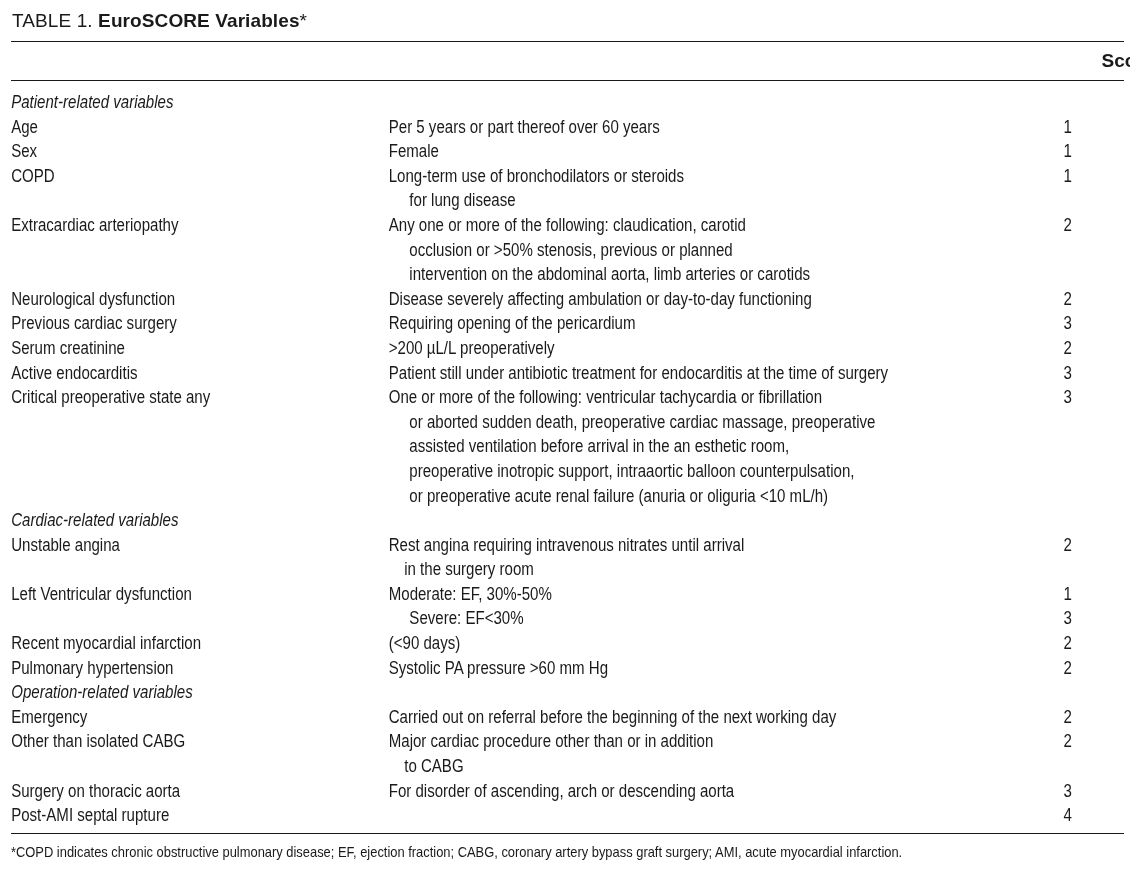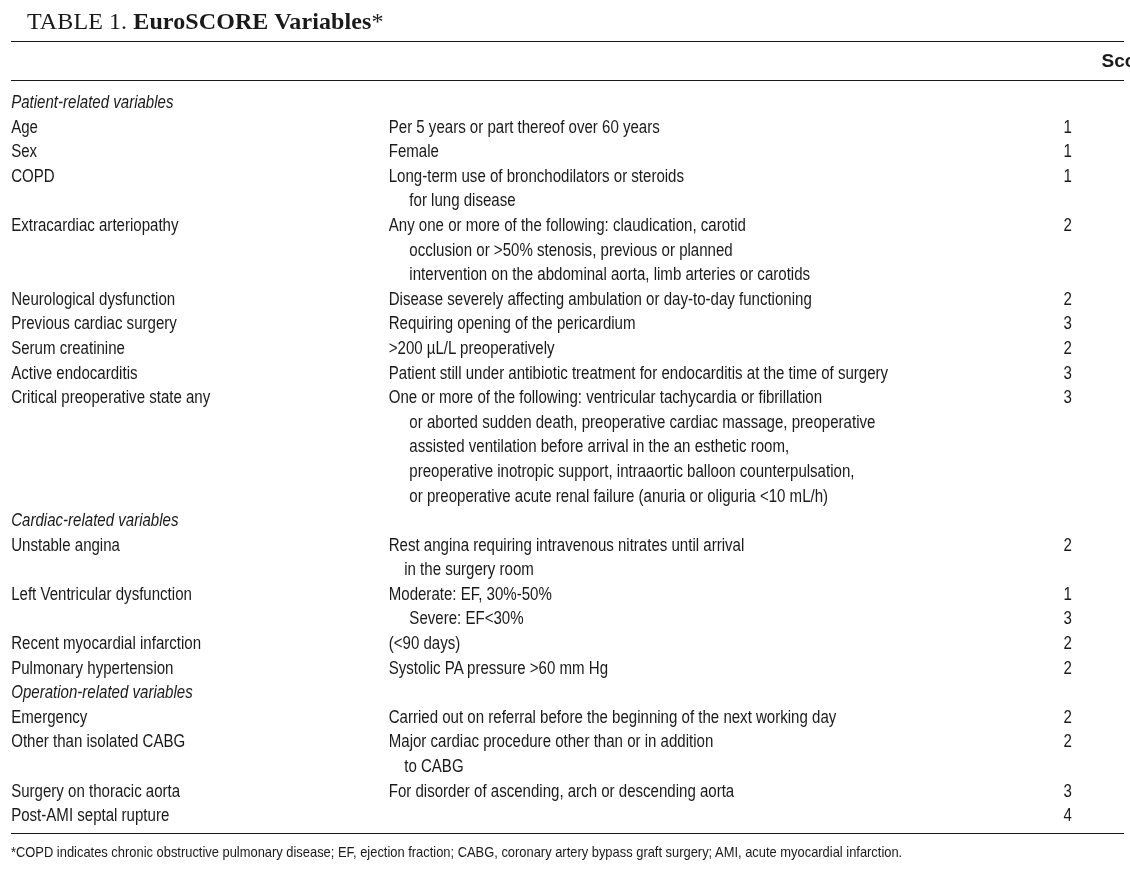--- a/index.html
+++ b/index.html
@@ -10,27 +10,26 @@
     body {
       width: 1130px;
       height: 883px;
       position: relative;
       overflow: hidden;
       color: #1a1a1a;
       font-family: "Liberation Sans", "DejaVu Sans", sans-serif;
     }
     .title {
       position: absolute;
-      left: 27px;
+      left: 12px;
       top: 9px;
-      font-size: 24px;
+      font-size: 19px;
       line-height: 24px;
       letter-spacing: 0.1px;
       white-space: nowrap;
-      font-family: Liberation Serif, serif;
     }
     .title .bold { font-weight: bold; }
     .rule {
       position: absolute;
       left: 11px;
       width: 1113px;
       height: 1px;
       background: #1a1a1a;
     }
     .rule.r1 { top: 41px; }

